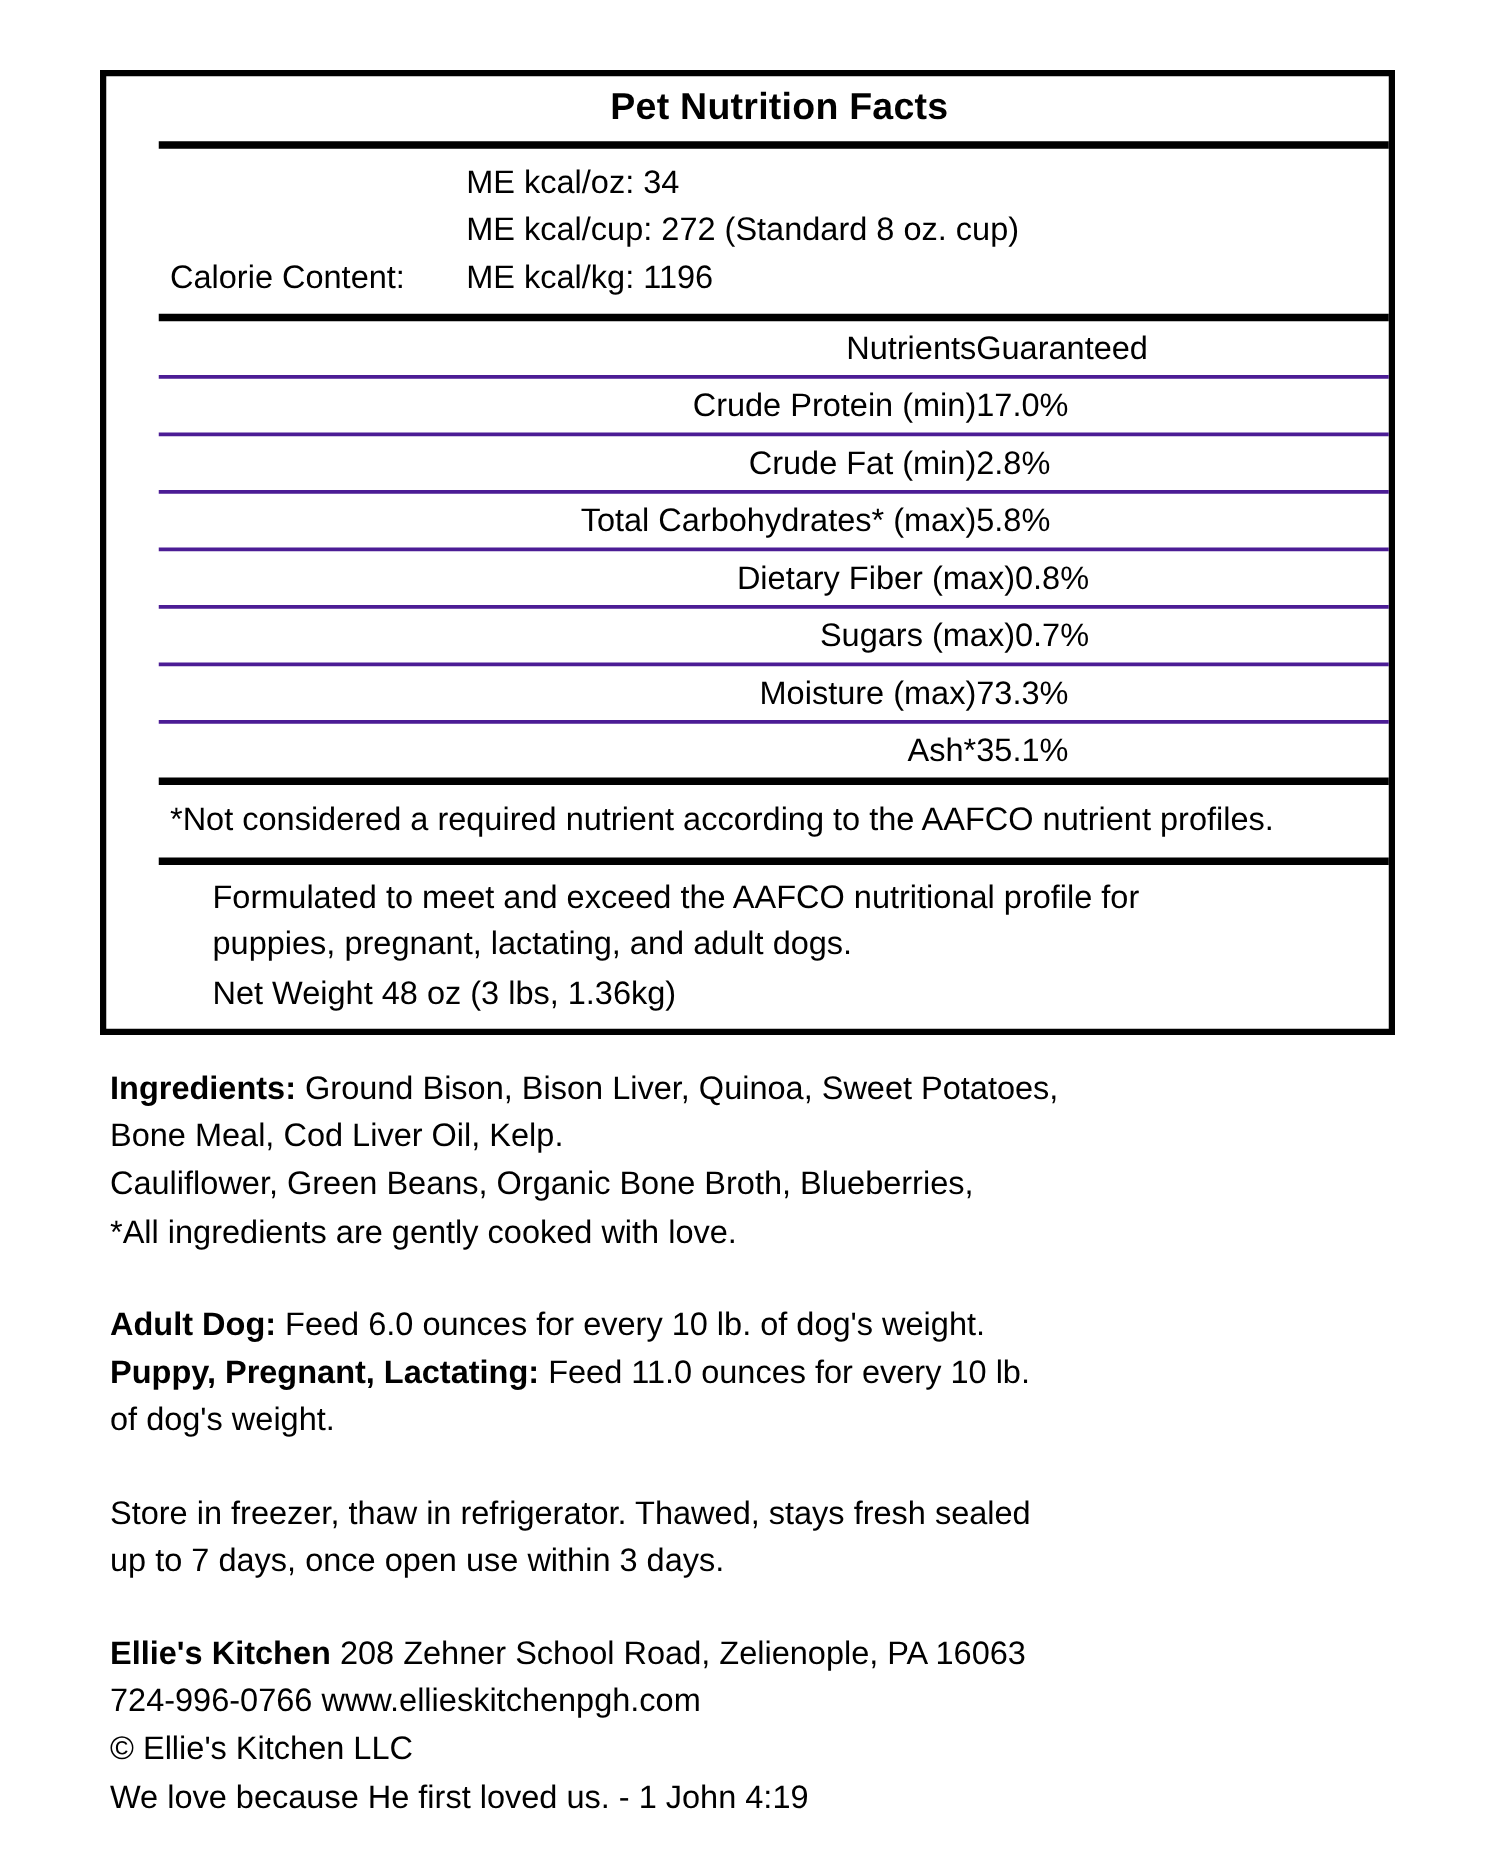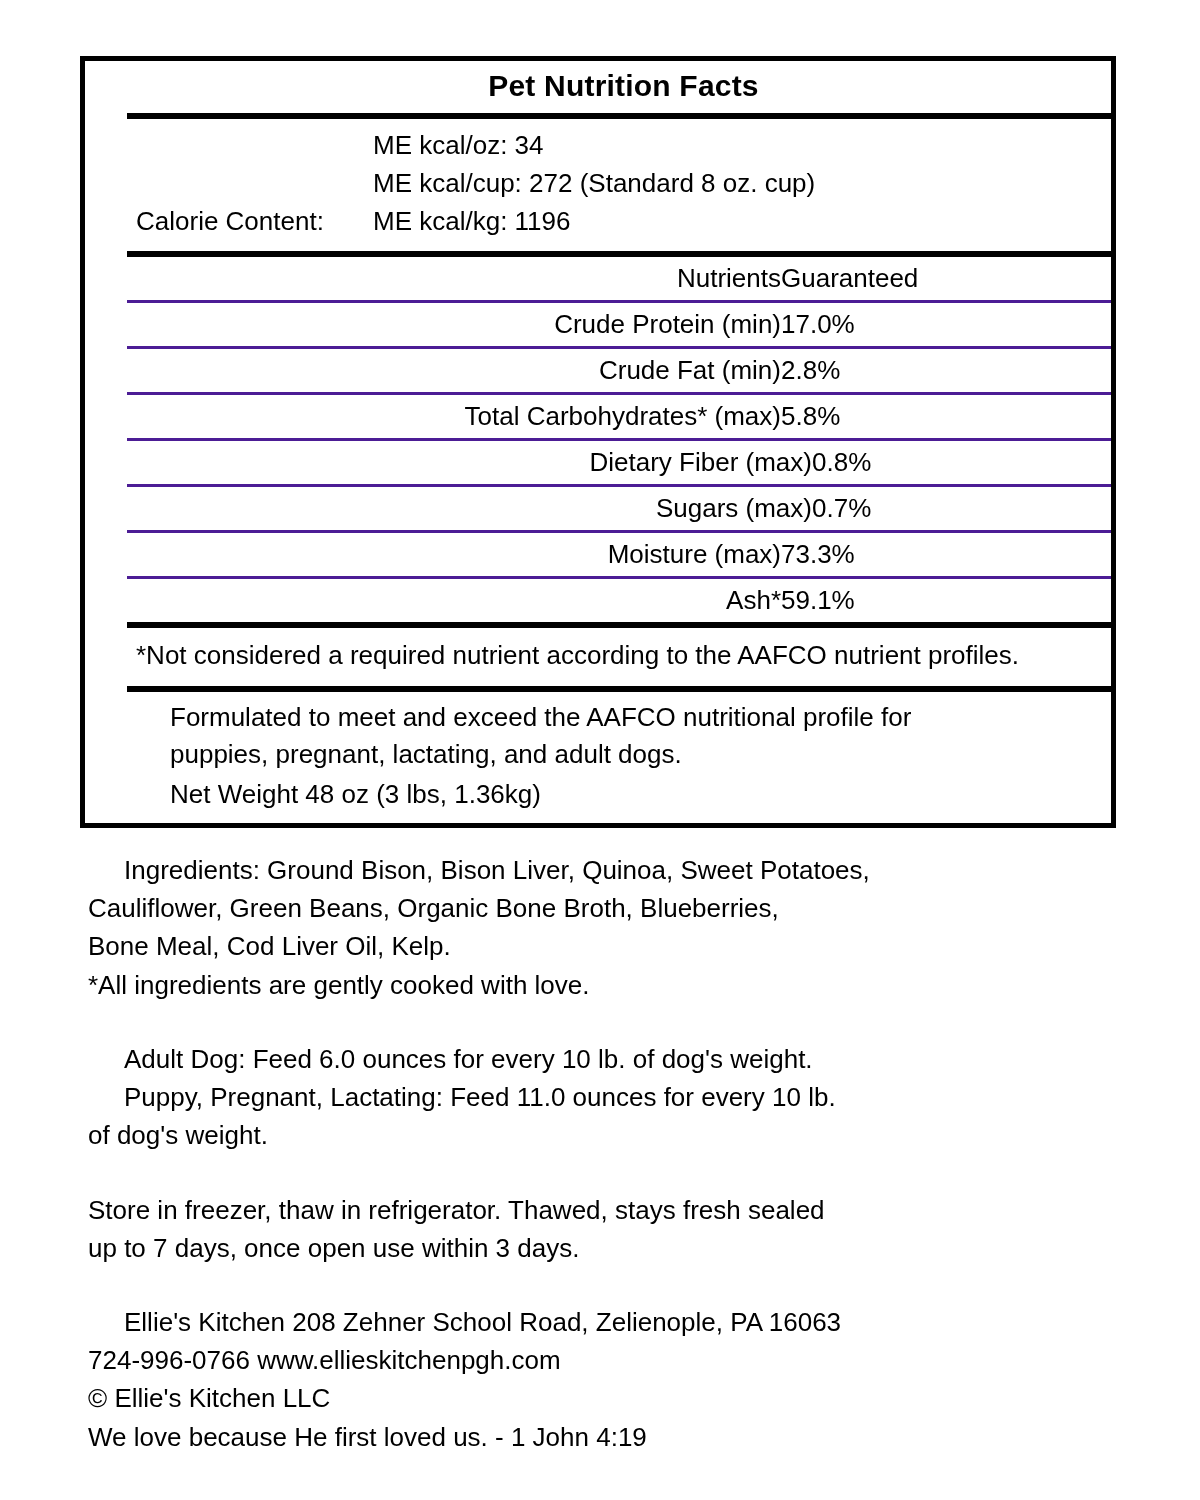--- a/index.html
+++ b/index.html
@@ -115,21 +115,21 @@
   .body-copy {
     position: absolute;
     left: 88px;
     top: 851px;
     width: 1020px;
     font-size: 26px;
     line-height: 1.47;
   }
   .para { margin: 0; }
   .gap { height: 36px; }
-  .bold { font-weight: normal; margin-left: 36px; }
+  .bold { font-weight: bold; }
   .nowrap-line { white-space: nowrap; }
 </style>
 </head>
 <body>
 
 <div class="page">
 
   <div class="facts-panel">
 
     <div class="row title-row">Pet Nutrition Facts</div>
@@ -176,39 +176,39 @@
       <div class="n-value">0.7%</div>
     </div>
 
     <div class="row n-row rule-thin">
       <div class="n-label">Moisture (max)</div>
       <div class="n-value">73.3%</div>
     </div>
 
     <div class="row n-row rule-thin">
       <div class="n-label">Ash*</div>
-      <div class="n-value">59.1%</div>
+      <div class="n-value">35.1%</div>
     </div>
 
     <div class="row note-row rule-thick">*Not considered a required nutrient according to the AAFCO nutrient profiles.</div>
 
     <div class="row formulated-row rule-thick">
       <div>Formulated to meet and exceed the AAFCO nutritional profile for</div>
       <div>puppies, pregnant, lactating, and adult dogs.</div>
       <div class="netwt">Net Weight 48 oz (3 lbs, 1.36kg)</div>
     </div>
 
   </div>
 
   <div class="body-copy">
 
     <div class="para">
       <div class="nowrap-line"><span class="bold">Ingredients:</span><span> Ground Bison, Bison Liver, Quinoa, Sweet Potatoes,</span></div>
+      <div>Bone Meal, Cod Liver Oil, Kelp.</div>
       <div>Cauliflower, Green Beans, Organic Bone Broth, Blueberries,</div>
-      <div>Bone Meal, Cod Liver Oil, Kelp.</div>
       <div>*All ingredients are gently cooked with love.</div>
     </div>
 
     <div class="gap"></div>
 
     <div class="para">
       <div class="nowrap-line"><span class="bold">Adult Dog:</span><span> Feed 6.0 ounces for every 10 lb. of dog's weight.</span></div>
       <div class="nowrap-line"><span class="bold">Puppy, Pregnant, Lactating:</span><span> Feed 11.0 ounces for every 10 lb.</span></div>
       <div>of dog's weight.</div>
     </div>

